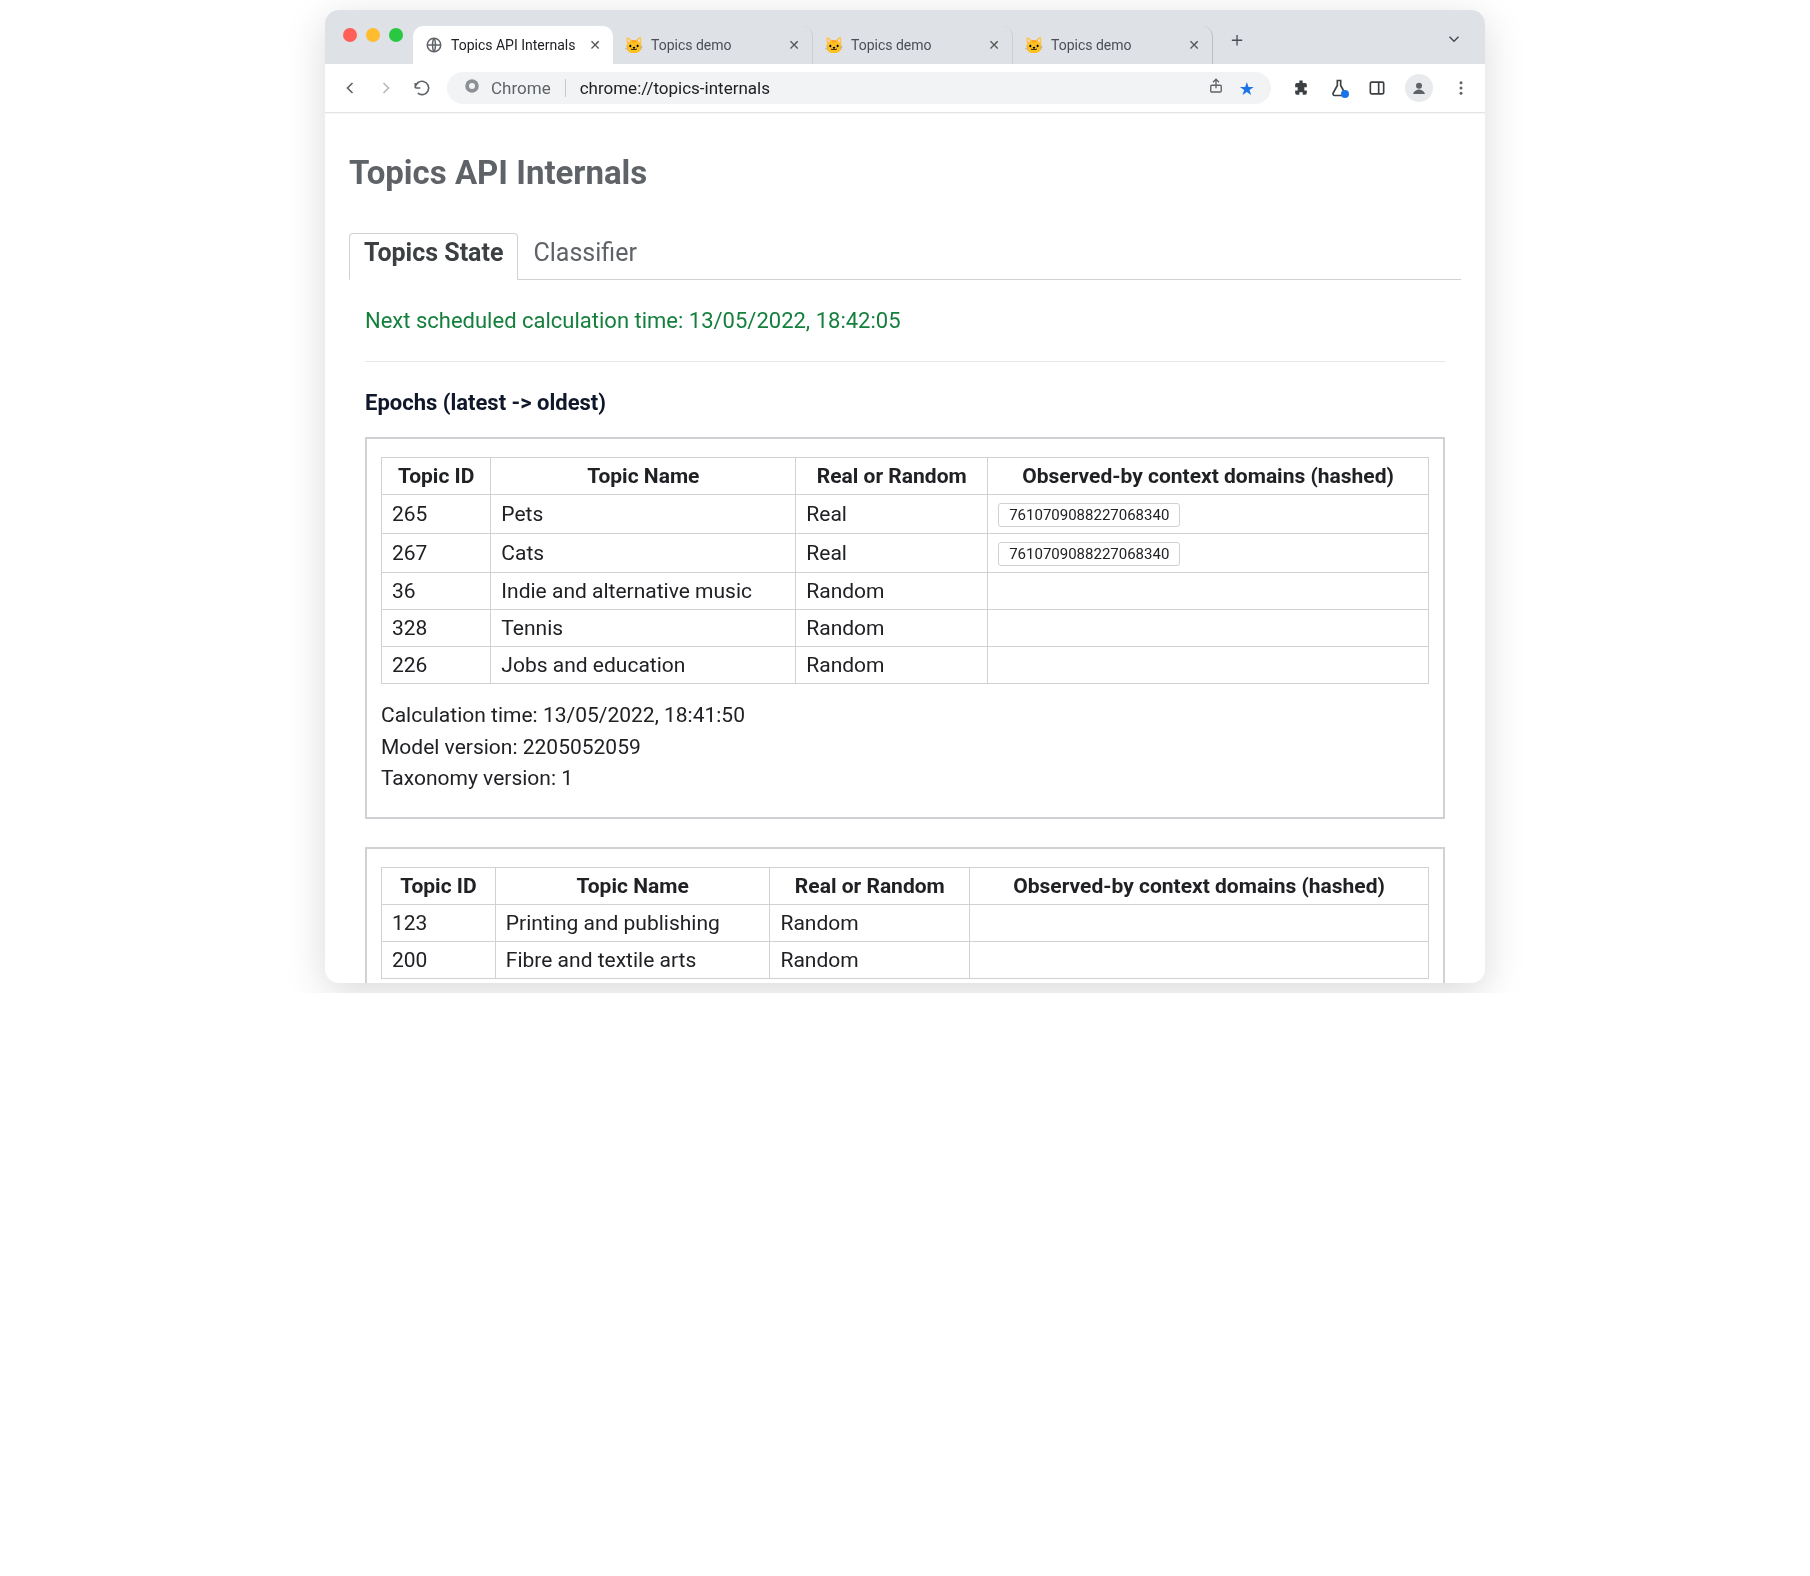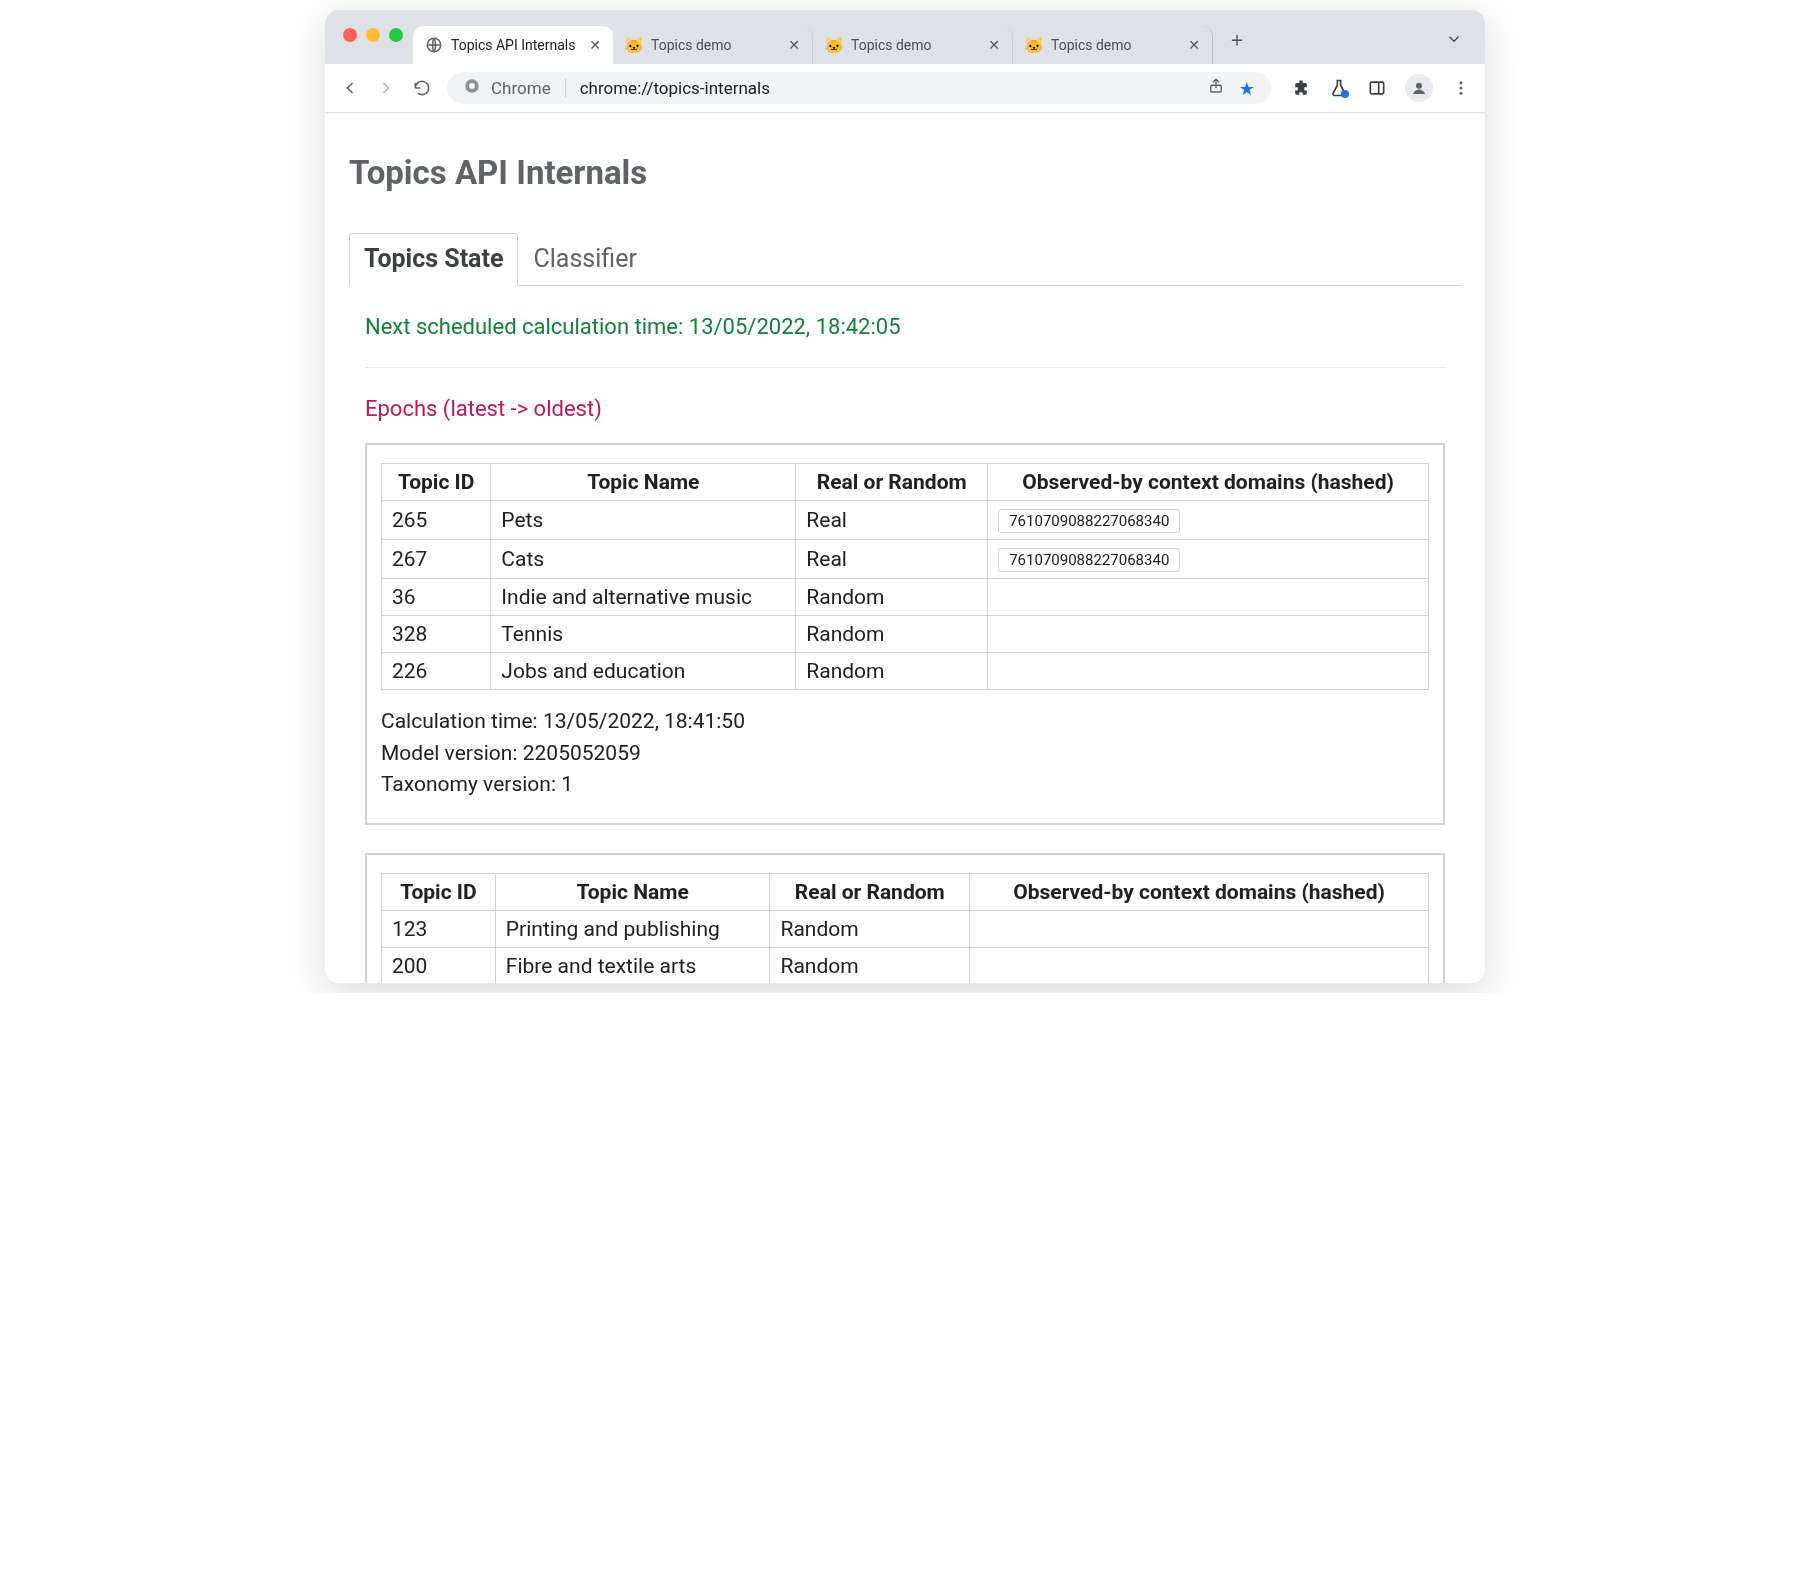--- a/index.html
+++ b/index.html
@@ -127,21 +127,21 @@
   }
   .tab-nav {
     display:flex;
     border-bottom: 1px solid #cfd1d4;
     gap: 0;
     font-size: 25px;
     color:#5f6368;
     margin-bottom: 28px;
   }
   .tab-nav .nav-tab {
-    padding: 10px 14px 12px 14px;
+    padding: 4px 14px 12px 14px;
     border: 1px solid transparent;
     border-bottom: none;
     position: relative;
     top: 1px;
   }
   .tab-nav .nav-tab.active {
     font-weight:700;
     color:#3c4043;
     border: 1px solid #cfd1d4;
     border-bottom: 1px solid #fff;
@@ -152,22 +152,22 @@
     padding: 0 16px;
   }
   .next-calc {
     font-size: 22px;
     color:#15803d;
     margin-bottom: 28px;
   }
   .hr { height:1px; background:#e4e6e9; margin: 0 0 28px 0; }
   .epochs-h {
     font-size: 22px;
-    font-weight:400;
-    color:#be185d;
+    font-weight:700;
+    color:#0f172a;
     margin-bottom: 22px;
   }
   .epoch-box {
     border: 2px solid #cfd1d4;
     border-radius: 0;
     padding: 18px 14px 22px 14px;
     margin-bottom: 28px;
   }
   table.data {
     width:100%;

